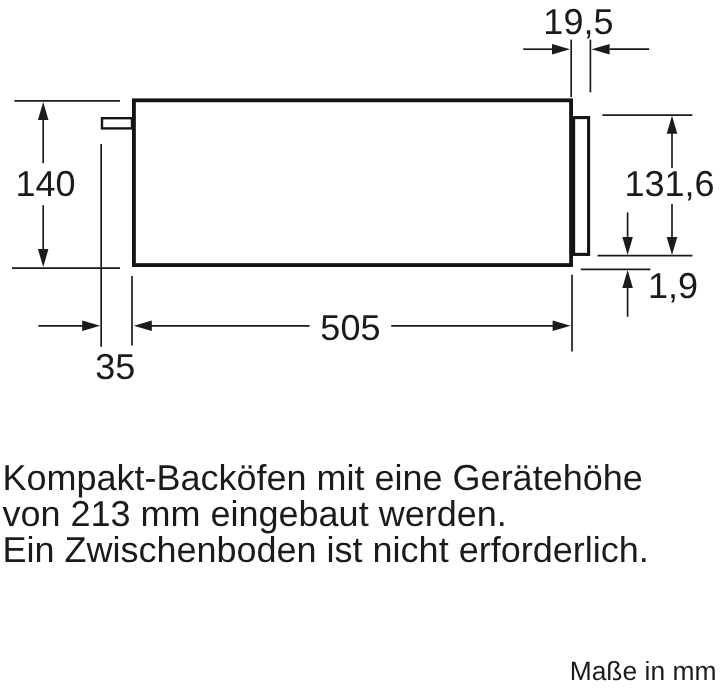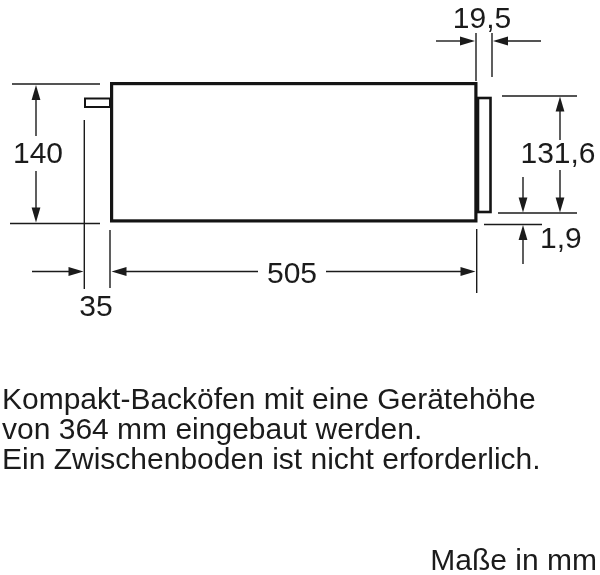--- a/index.html
+++ b/index.html
@@ -26,21 +26,21 @@
     left: 2px;
     top: 384px;
     font-size: 30px;
     line-height: 30px;
     white-space: nowrap;
   }
   .units-note {
     position: absolute;
     right: 3px;
     top: 545px;
-    font-size: 30px;
+    font-size: 22px;
     line-height: 30px;
     white-space: nowrap;
     text-align: right;
   }
 </style>
 </head>
 <body>
 
 <div class="page">
 
@@ -104,19 +104,19 @@
     <g>
       <path class="thin" d="M84.3 120 V289"></path>
       <path class="thin" d="M32 271.5 H70"></path>
       <polygon class="arrow" points="83.5,271.5 68.5,267.1 68.5,275.9"></polygon>
       <text x="96" y="316" text-anchor="middle">35</text>
     </g>
   </svg>
 
   <div class="description">
     <div>Kompakt-Backöfen mit eine Gerätehöhe</div>
-    <div>von 364 mm eingebaut werden.</div>
+    <div>von 213 mm eingebaut werden.</div>
     <div>Ein Zwischenboden ist nicht erforderlich.</div>
   </div>
 
   <div class="units-note">Maße in mm</div>
 
 </div>
 
 </body></html>

